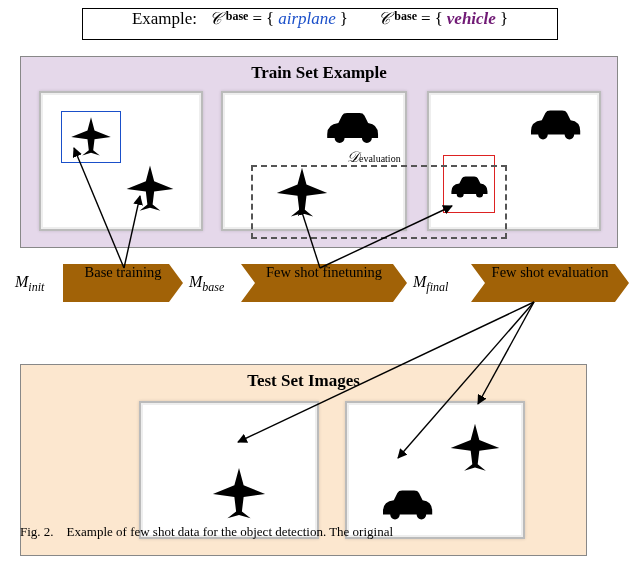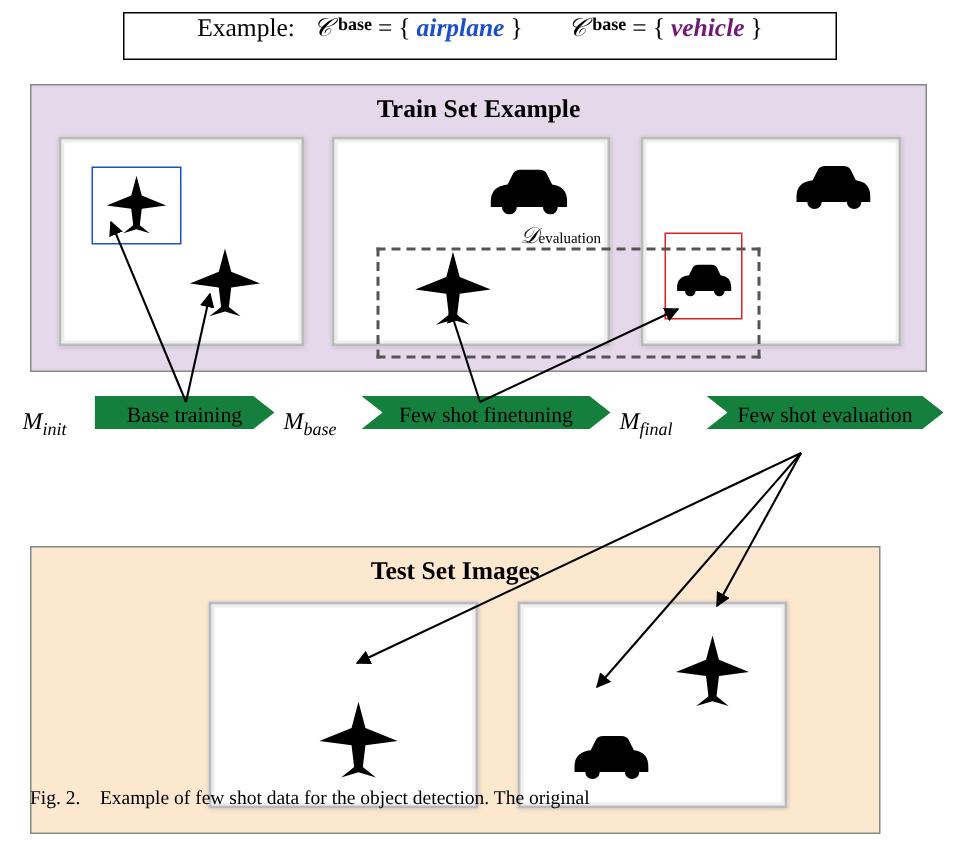--- a/index.html
+++ b/index.html
@@ -8,21 +8,21 @@
 
   .example-box {
     position: absolute; left: 82px; top: 8px; width: 476px; height: 32px;
     border: 1.5px solid #000; background: #fff;
     display: flex; justify-content: center;
     font-size: 17px; gap: 4px;
   }
   .cal { font-family: "Cambria Math", Georgia, serif; font-style: italic; }
   .sub { font-size: 12px; vertical-align: sub; }
   .brace { font-family: Georgia, serif; }
-  .airplane-t { color: #1a4fc9; font-style: italic; font-weight: bold; }
+  .airplane-t { color: #1a4fc9; font-style: italic; font-weight: normal; }
   .vehicle-t { color: #701a75; font-style: italic; font-weight: bold; }
 
   .panel {
     position: absolute; border: 1.5px solid #888;
   }
   .panel-train { left: 20px; top: 56px; width: 598px; height: 192px; background: #e5d8ea; }
   .panel-test  { left: 20px; top: 320px; width: 567px; height: 192px; background: #fce7cf; margin-top: 44px; }
   .panel-title {
     position: absolute; left: 0; width: 100%; text-align: center;
     top: 6px; font-weight: bold; font-size: 17px; font-family: "Times New Roman", serif;
@@ -40,24 +40,24 @@
     position: absolute; border: 2px dashed #555; background: transparent;
   }
   .dashed-label {
     position: absolute; font-size: 13px; font-family: Georgia, serif;
   }
   .dashed-label .cal { font-size: 15px; }
   .fine-sub { font-size: 10px; }
 
   .pipeline { position: absolute; left: 15px; top: 264px; width: 610px; height: 38px; }
   .chevron {
-    position: absolute; top: 0; height: 22px;
-    background: #15803d;
+    position: absolute; top: 0; height: 38px;
+    background: #a16207;
     clip-path: polygon(0 0, calc(100% - 14px) 0, 100% 50%, calc(100% - 14px) 100%, 0 100%, 14px 50%);
-    display: flex; align-items: flex-end; justify-content: center;
+    display: flex; align-items: flex-start; justify-content: center;
     font-size: 14.5px; font-family: "Times New Roman", serif;
   }
   .chevron.first { clip-path: polygon(0 0, calc(100% - 14px) 0, 100% 50%, calc(100% - 14px) 100%, 0 100%); }
   .pipe-label {
     position: absolute; top: 9px; font-size: 16px; font-style: italic; font-family: Georgia, serif;
   }
 
   svg.arrows { position: absolute; left: 0; top: 0; width: 640px; height: 564px; pointer-events: none; }
 
   .caption {

